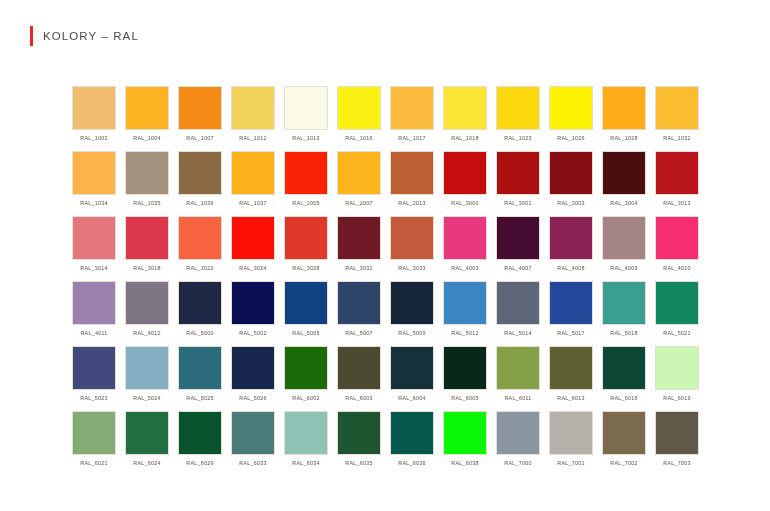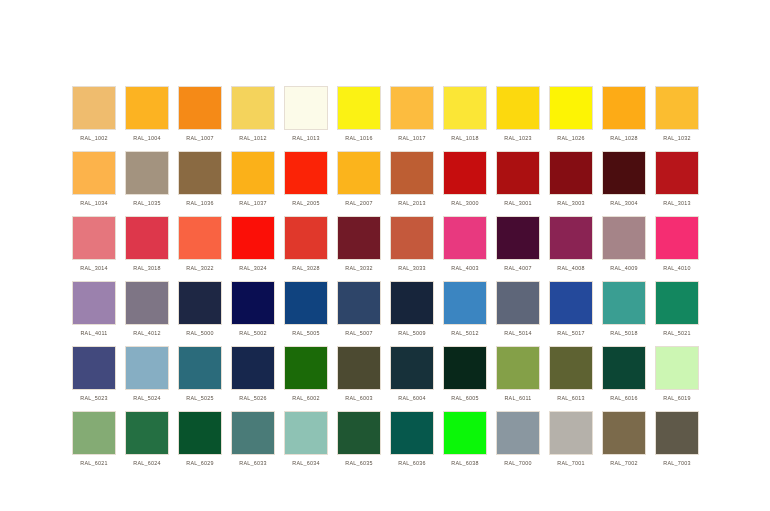--- a/index.html
+++ b/index.html
@@ -81,20 +81,24 @@
     white-space: nowrap;
     text-align: center;
     line-height: 8px;
   }
 </style>
 </head>
 <body>
 
 <div class="page">
 
+  <div class="header">
+    <div class="header-bar"></div>
+    <div class="header-title">KOLORY – RAL</div>
+  </div>
 
   <div class="grid" id="swatch-grid">
       <div class="grid-row">
         <div class="swatch-cell">
           <div class="swatch-chip" style="background: rgb(239, 188, 110); border-color: rgb(230, 222, 211);"></div>
           <div class="swatch-label" style="color: rgb(92, 82, 71);">RAL_1002</div>
         </div>
         <div class="swatch-cell">
           <div class="swatch-chip" style="background: rgb(252, 179, 34); border-color: rgb(230, 222, 211);"></div>
           <div class="swatch-label" style="color: rgb(92, 82, 71);">RAL_1004</div>

